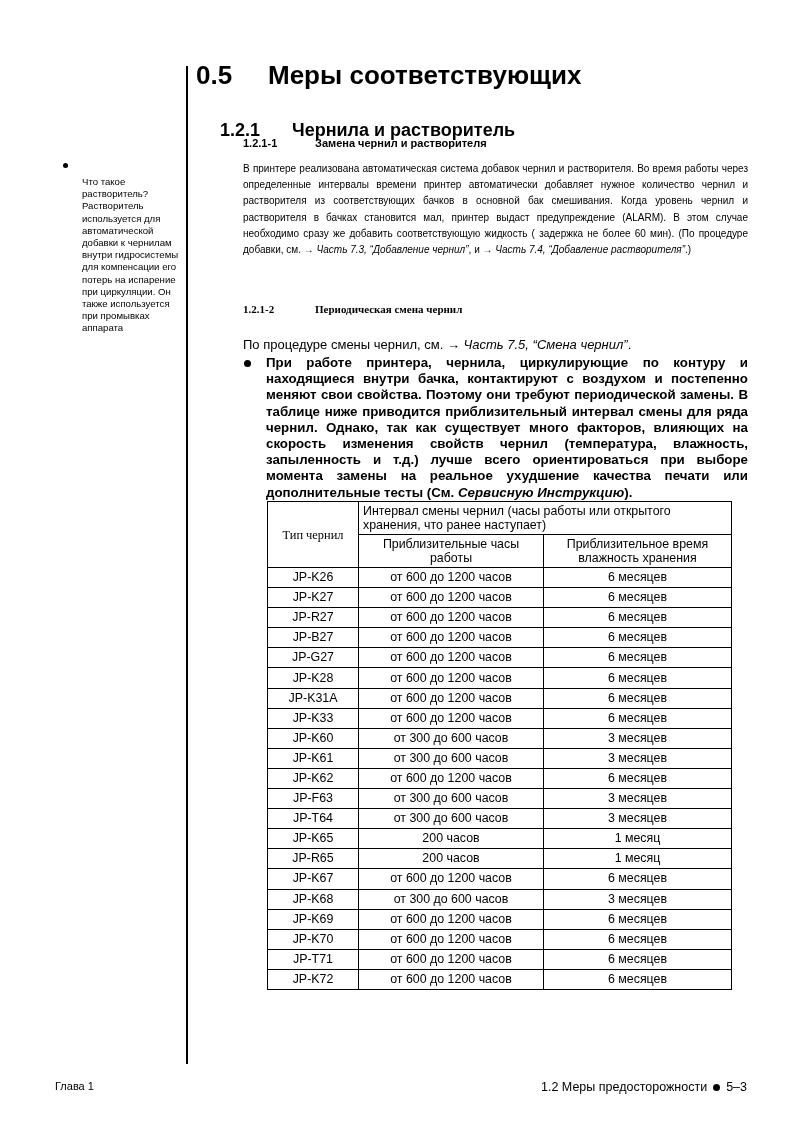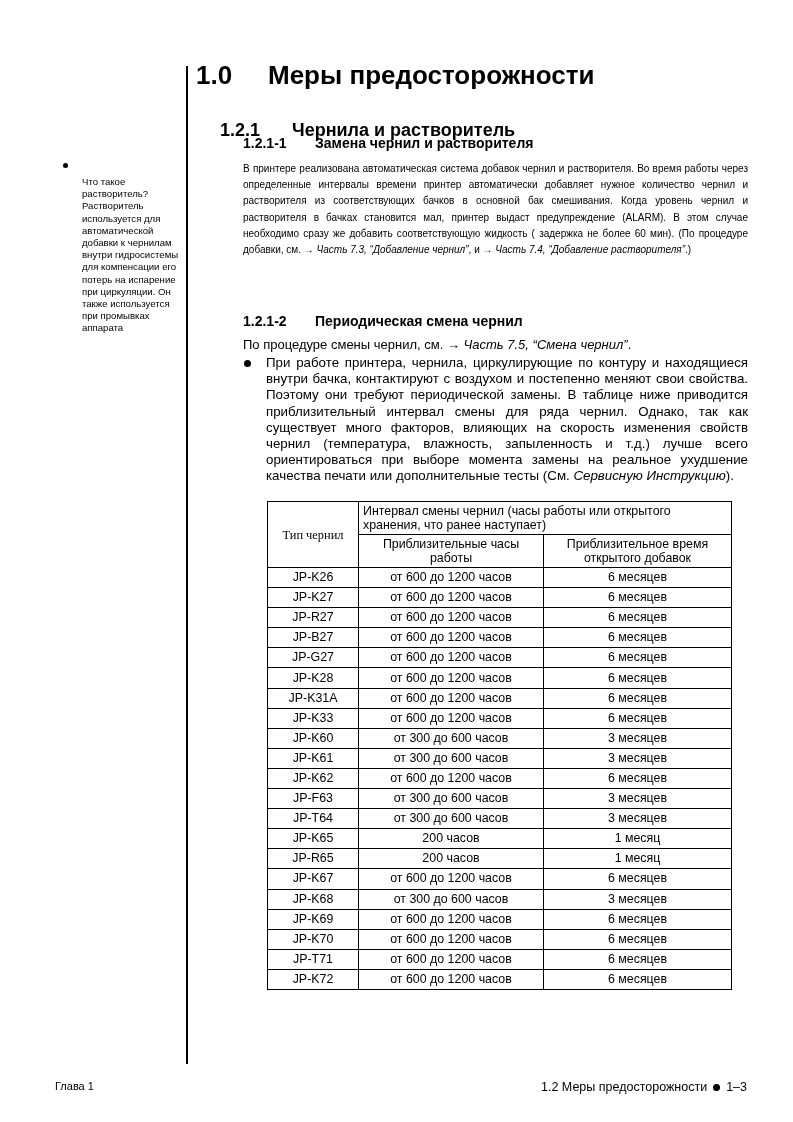--- a/index.html
+++ b/index.html
@@ -14,26 +14,26 @@
     position: absolute; left: 196px; top: 57px; font-size: 26px; font-weight: bold;
     white-space: nowrap; line-height: 36px;
   }
   .h1 .num { display: inline-block; width: 72px; }
   .h2 {
     position: absolute; left: 220px; top: 118px; font-size: 18px; font-weight: bold;
     white-space: nowrap; line-height: 24px;
   }
   .h2 .num { display: inline-block; width: 72px; }
   .h3 {
-    position: absolute; left: 243px; font-size: 14px; font-weight: bold;
+    position: absolute; left: 243px; font-size: 11px; font-weight: bold;
     white-space: nowrap; line-height: 18px;
   }
   .h3 .num { display: inline-block; width: 72px; }
   .h3.a { top: 134px; }
-  .h3.b { top: 312px; }
+  .h3.b { top: 300px; font-family: Liberation Serif, serif; }
 
   .sidenote {
     position: absolute; left: 66px; top: 160px; width: 118px;
     font-size: 9.6px; line-height: 12.2px;
   }
   .sidenote .dot {
     position: absolute; left: -3px; top: 3px; width: 5px; height: 5px; border-radius: 50%; background: #000;
   }
   .sidenote .txt { position: absolute; left: 16px; top: 16px; width: 104px; }
 
@@ -45,21 +45,21 @@
     position: absolute; left: 243px; top: 337px; width: 505px;
     font-size: 13px; line-height: 16.2px;
   }
   .bullet2 {
     position: absolute; left: 243px; top: 355px; width: 505px;
     font-size: 13.3px; line-height: 16.2px;
   }
   .bullet2 .dot {
     position: absolute; left: 1px; top: 5px; width: 7px; height: 7px; border-radius: 50%; background: #000;
   }
-  .bullet2 .txt { position: absolute; left: 23px; top: 0; width: 482px; text-align: justify; }
+  .bullet2 .txt { position: absolute; left: 23px; top: 0; width: 482px; text-align: justify; font-weight: bold; }
   i { font-style: italic; }
 
   table.inks {
     position: absolute; left: 267px; top: 501px; width: 465px;
     border-collapse: collapse; font-size: 12.4px;
   }
   table.inks td, table.inks th {
     border: 1px solid #000; padding: 0 4px; font-weight: normal; text-align: center;
     line-height: 14px;
   }
@@ -79,21 +79,21 @@
     display: inline-block; width: 7px; height: 7px; border-radius: 50%; background: #000;
     margin: 0 6px 1px 6px; vertical-align: middle;
   }
 </style>
 </head>
 <body>
 
 <div class="vrule"></div>
 
 <div class="h1">
-  <span class="num">1.0</span><span>Меры предосторожности</span>
+  <span class="num">0.5</span><span>Меры соответствующих</span>
 </div>
 
 <div class="h2">
   <span class="num">1.2.1</span><span>Чернила и растворитель</span>
 </div>
 
 <div class="h3 a">
   <span class="num">1.2.1-1</span><span>Замена чернил и растворителя</span>
 </div>
 
@@ -116,21 +116,21 @@
 </div>
 
 <table class="inks">
   <thead>
     <tr>
       <th class="type" rowspan="2">Тип чернил</th>
       <th class="group" colspan="2">Интервал смены чернил (часы работы или открытого хранения, что ранее наступает)</th>
     </tr>
     <tr>
       <th class="sub hours">Приблизительные часы работы</th>
-      <th class="sub">Приблизительное время открытого добавок</th>
+      <th class="sub">Приблизительное время влажность хранения</th>
     </tr>
   </thead>
   <tbody id="table-body">
       <tr>
         <td>JP-K26</td>
         <td>от 600 до 1200 часов</td>
         <td>6 месяцев</td>
       </tr>
       <tr>
         <td>JP-K27</td>
@@ -229,13 +229,13 @@
       </tr>
       <tr>
         <td>JP-K72</td>
         <td>от 600 до 1200 часов</td>
         <td>6 месяцев</td>
       </tr>
     </tbody>
 </table>
 
 <div class="footer-left">Глава 1</div>
-<div class="footer-right"><span>1.2 Меры предосторожности</span><span class="fdot"></span><span>1–3</span></div>
+<div class="footer-right"><span>1.2 Меры предосторожности</span><span class="fdot"></span><span>5–3</span></div>
 
 </body></html>

